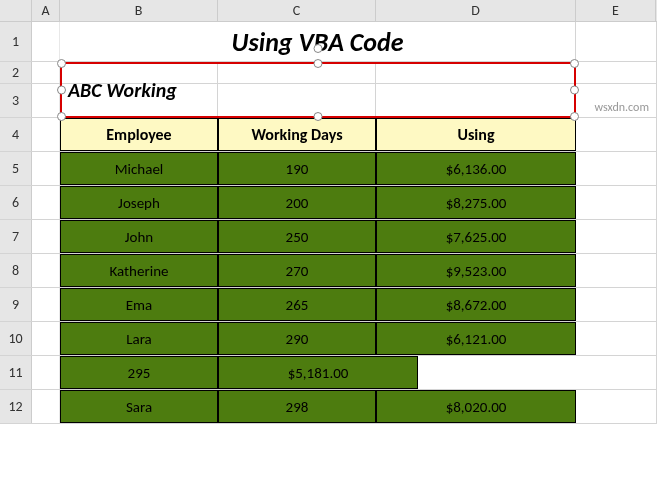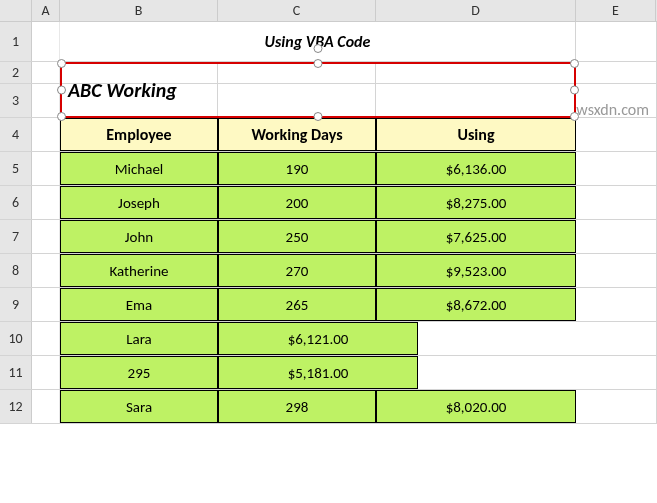--- a/index.html
+++ b/index.html
@@ -19,40 +19,40 @@
     .row { display: flex; border-bottom: 1px solid #d4d4d4; }
     .row-header { width: 32px; background: #e6e6e6; border-right: 1px solid #ccc; text-align: center; font-size: 14px; color: #333; display: flex; align-items: center; justify-content: center; }
     .cell { border-right: 1px solid #d4d4d4; display: flex; align-items: center; }
     
     .row-1 { height: 40px; }
     .row-2 { height: 22px; }
     .row-3 { height: 34px; }
     .row-4 { height: 34px; }
     .row-data { height: 34px; }
     
-    .title-cell { font-style: italic; font-weight: bold; font-size: 16px; justify-content: center; width: 516px; }
+    .title-cell { font-style: italic; font-weight: bold; font-size: 26px; justify-content: center; width: 516px; }
     
     .table-header { background: #fef9c3; font-weight: bold; font-size: 16px; justify-content: center; border: 1px solid #000; }
-    .table-cell { font-size: 15px; justify-content: center; border: 1px solid #000; background: #bef264; }
+    .table-cell { font-size: 15px; justify-content: center; border: 1px solid #000; background: #4d7c0f; }
     
     .textbox-overlay { position: absolute; left: 60px; top: 62px; width: 516px; height: 56px; border: 2px solid #d60000; background: transparent; }
     .textbox-inner { width: 100%; height: 100%; position: relative; }
     .textbox-content { position: absolute; left: 6px; top: 14px; font-weight: bold; font-style: italic; font-size: 20px; }
     .handle { position: absolute; width: 9px; height: 9px; background: #fff; border: 1px solid #888; border-radius: 50%; }
     .h-tl { left: -5px; top: -5px; }
     .h-tm { left: 50%; top: -5px; transform: translateX(-50%); }
     .h-tr { right: -5px; top: -5px; }
     .h-ml { left: -5px; top: 50%; transform: translateY(-50%); }
     .h-mr { right: -5px; top: 50%; transform: translateY(-50%); }
     .h-bl { left: -5px; bottom: -5px; }
     .h-bm { left: 50%; bottom: -5px; transform: translateX(-50%); }
     .h-br { right: -5px; bottom: -5px; }
     .rotate-handle { position: absolute; left: 50%; top: -20px; transform: translateX(-50%); width: 9px; height: 9px; background: #fff; border: 1px solid #888; border-radius: 50%; }
     
-    .watermark { position: absolute; right: 8px; top: 100px; font-size: 16px; color: #999; }
+    .watermark { position: absolute; right: 8px; top: 100px; font-size: 12px; color: #999; }
     
     .empty-cell { border-right: 1px solid #e8e8e8; }
     .blank-right { flex: 1; }
   </style>
 </head>
 <body>
 
 <div class="grid">
   <div class="col-headers">
     <div class="row-header-corner"></div>
@@ -139,20 +139,21 @@
     <div class="cell table-cell col-B">Ema</div>
     <div class="cell table-cell col-C">265</div>
     <div class="cell table-cell col-D">$8,672.00</div>
     <div class="cell col-E blank-right"></div>
   </div>
 
   <div class="row row-data">
     <div class="row-header">10</div>
     <div class="cell col-A empty-cell"></div>
     <div class="cell table-cell col-B">Lara</div>
+    <div class="cell table-cell col-C">290</div>
     <div class="cell table-cell col-D">$6,121.00</div>
     <div class="cell col-E blank-right"></div>
   </div>
 
   <div class="row row-data">
     <div class="row-header">11</div>
     <div class="cell col-A empty-cell"></div>
     <div class="cell table-cell col-C">295</div>
     <div class="cell table-cell col-D">$5,181.00</div>
     <div class="cell col-E blank-right"></div>

